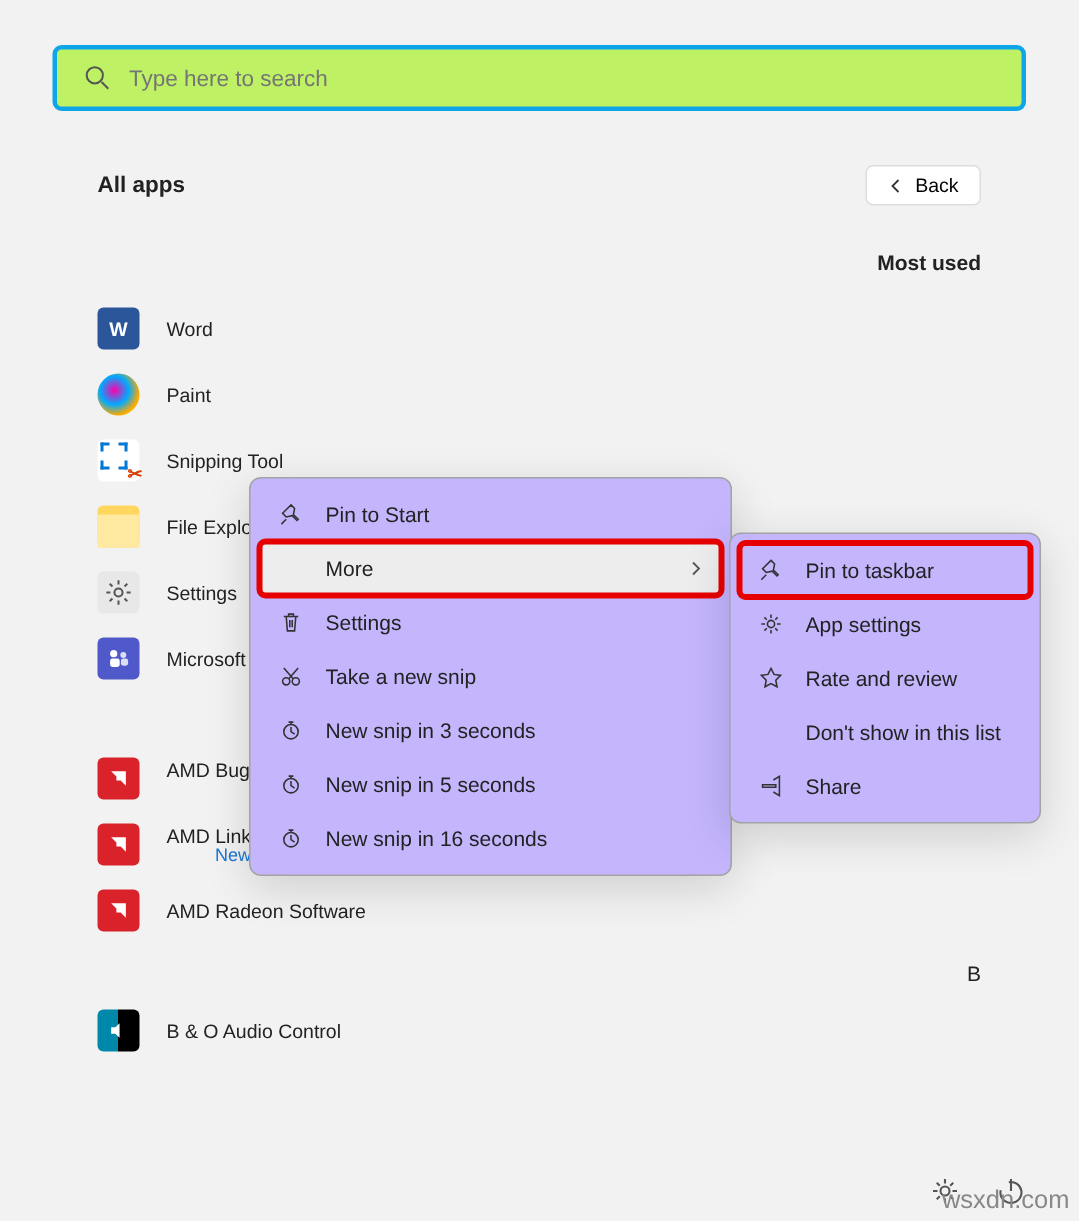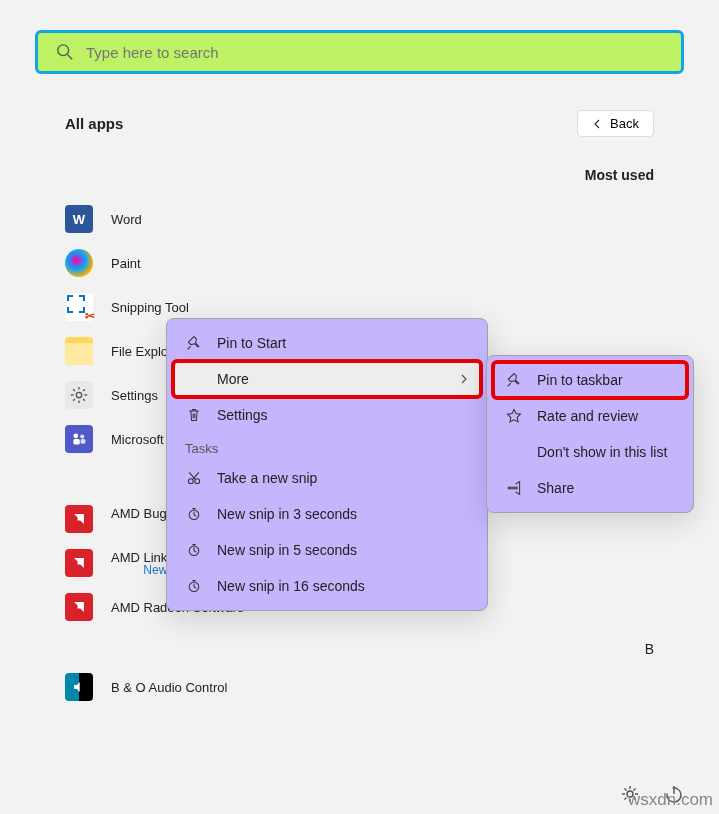--- a/index.html
+++ b/index.html
@@ -174,21 +174,20 @@
     </span>
   </div>
   <div class="menu-item">
     <span class="mi-icon">
       <svg viewBox="0 0 20 20" width="16" height="16">
           <path d="M4 5h12M8 5V3h4v2M6 5l1 12h6l1-12M9 8v6M11 8v6" fill="none" stroke="#333" stroke-width="1.3"></path>
         </svg>
     </span>
     <span>Settings</span>
   </div>
-  <div class="menu-tasks">Tasks</div>
   <div class="menu-item">
     <span class="mi-icon">
       <svg viewBox="0 0 20 20" width="16" height="16">
           <circle cx="6" cy="14" r="3" fill="none" stroke="#333" stroke-width="1.3"></circle>
           <circle cx="14" cy="14" r="3" fill="none" stroke="#333" stroke-width="1.3"></circle>
           <path d="M8 12L16 3M12 12L4 3" stroke="#333" stroke-width="1.3"></path>
         </svg>
     </span>
     <span>Take a new snip</span>
   </div>
@@ -222,20 +221,29 @@
 </div>
 
 <div class="context-menu menu2">
   <div class="menu-item highlight-red">
     <span class="mi-icon">
       <svg viewBox="0 0 20 20" width="16" height="16">
           <path d="M10 2l3 3-1 5 4 4-1 1-4-4-5 1-3-3 7-7zM6 14l-4 4" fill="none" stroke="#333" stroke-width="1.3"></path>
         </svg>
     </span>
     <span>Pin to taskbar</span>
+  </div>
+  <div class="menu-item">
+    <span class="mi-icon">
+      <svg viewBox="0 0 20 20" width="16" height="16">
+          <circle cx="10" cy="10" r="3" fill="none" stroke="#333" stroke-width="1.3"></circle>
+          <path d="M10 2v3M10 15v3M2 10h3M15 10h3M4.5 4.5l2 2M13.5 13.5l2 2M4.5 15.5l2-2M13.5 6.5l2-2" stroke="#333" stroke-width="1.3"></path>
+        </svg>
+    </span>
+    <span>App settings</span>
   </div>
   <div class="menu-item">
     <span class="mi-icon">
       <svg viewBox="0 0 20 20" width="16" height="16">
           <path d="M10 2l2.5 5 5.5.8-4 4 1 5.5L10 14.7 5 17.3l1-5.5-4-4L7.5 7z" fill="none" stroke="#333" stroke-width="1.3"></path>
         </svg>
     </span>
     <span>Rate and review</span>
   </div>
   <div class="menu-item">

